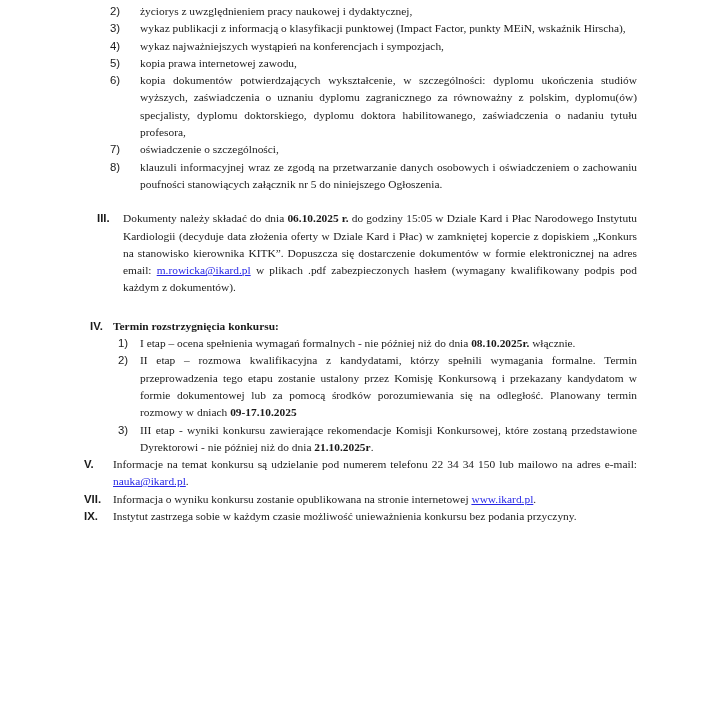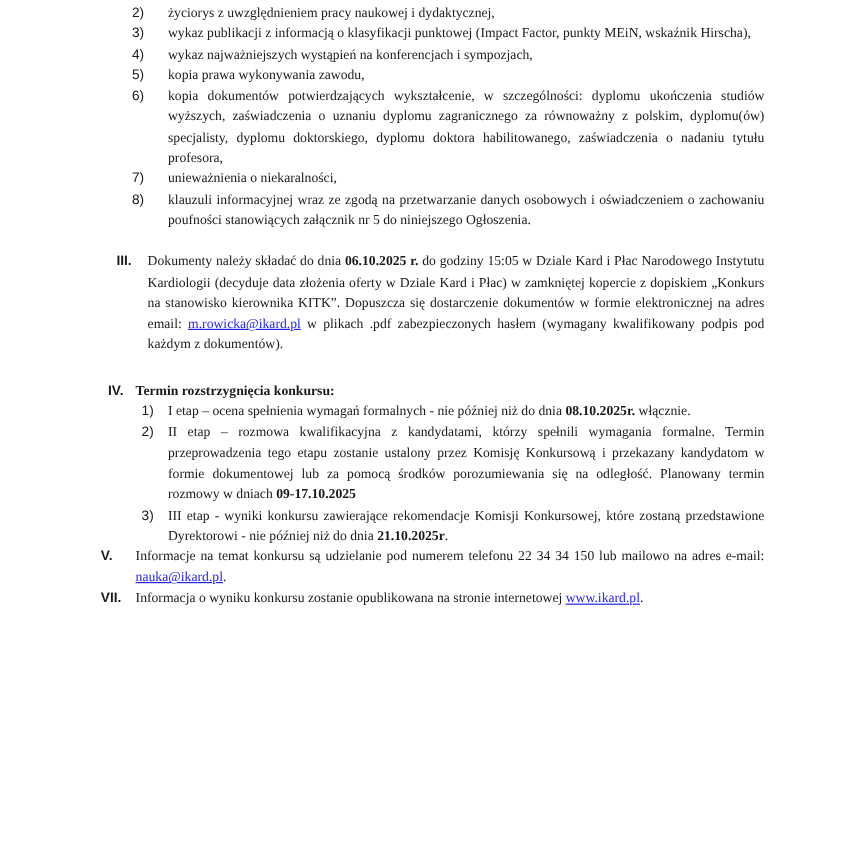--- a/index.html
+++ b/index.html
@@ -44,29 +44,29 @@
     <div class="row lv-a">
       <span class="num">3)</span>
       <div class="txt"><span>wykaz publikacji z informacją o klasyfikacji punktowej (Impact Factor, punkty MEiN, wskaźnik Hirscha),</span></div>
     </div>
     <div class="row lv-a">
       <span class="num">4)</span>
       <div class="txt"><span>wykaz najważniejszych wystąpień na konferencjach i sympozjach,</span></div>
     </div>
     <div class="row lv-a">
       <span class="num">5)</span>
-      <div class="txt"><span>kopia prawa wykonywania zawodu,</span></div>
+      <div class="txt"><span>kopia prawa internetowej zawodu,</span></div>
     </div>
     <div class="row lv-a">
       <span class="num">6)</span>
       <div class="txt"><span>kopia dokumentów potwierdzających wykształcenie, w szczególności: dyplomu ukończenia studiów wyższych, zaświadczenia o uznaniu dyplomu zagranicznego za równoważny z polskim, dyplomu(ów) specjalisty, dyplomu doktorskiego, dyplomu doktora habilitowanego, zaświadczenia o nadaniu tytułu profesora,</span></div>
     </div>
     <div class="row lv-a">
       <span class="num">7)</span>
-      <div class="txt"><span>unieważnienia o niekaralności,</span></div>
+      <div class="txt"><span>oświadczenie o szczególności,</span></div>
     </div>
     <div class="row lv-a">
       <span class="num">8)</span>
       <div class="txt"><span>klauzuli informacyjnej wraz ze zgodą na przetwarzanie danych osobowych i oświadczeniem o zachowaniu poufności stanowiących załącznik nr 5 do niniejszego Ogłoszenia.</span></div>
     </div>
     <div class="row lv-b" style="margin-top: 17px;">
       <span class="num b">III.</span>
       <div class="txt"><span>Dokumenty należy składać do dnia </span><span class="b">06.10.2025 r.</span><span> do godziny 15:05 w Dziale Kard i Płac Narodowego Instytutu Kardiologii (decyduje data złożenia oferty w Dziale Kard i Płac) w zamkniętej kopercie z dopiskiem „Konkurs na stanowisko kierownika KITK”. Dopuszcza się dostarczenie dokumentów w formie elektronicznej na adres email: </span><a class="link" href="#">m.rowicka@ikard.pl</a><span> w plikach .pdf zabezpieczonych hasłem (wymagany kwalifikowany podpis pod każdym z dokumentów).</span></div>
     </div>
     <div class="row lv-c" style="margin-top: 21px;">
@@ -86,13 +86,17 @@
       <div class="txt"><span>III etap - wyniki konkursu zawierające rekomendacje Komisji Konkursowej, które zostaną przedstawione Dyrektorowi - nie później niż do dnia </span><span class="b">21.10.2025r</span><span>.</span></div>
     </div>
     <div class="row lv-e">
       <span class="num b">V.</span>
       <div class="txt"><span>Informacje na temat konkursu są udzielanie pod numerem telefonu 22 34 34 150 lub mailowo na adres e-mail: </span><a class="link" href="#">nauka@ikard.pl</a><span>.</span></div>
     </div>
     <div class="row lv-e">
       <span class="num b">VII.</span>
       <div class="txt"><span>Informacja o wyniku konkursu zostanie opublikowana na stronie internetowej </span><a class="link" href="#">www.ikard.pl</a><span>.</span></div>
     </div>
+    <div class="row lv-e">
+      <span class="num b">IX.</span>
+      <div class="txt"><span>Instytut zastrzega sobie w każdym czasie możliwość unieważnienia konkursu bez podania przyczyny.</span></div>
+    </div>
   </div>
 
 </body></html>

